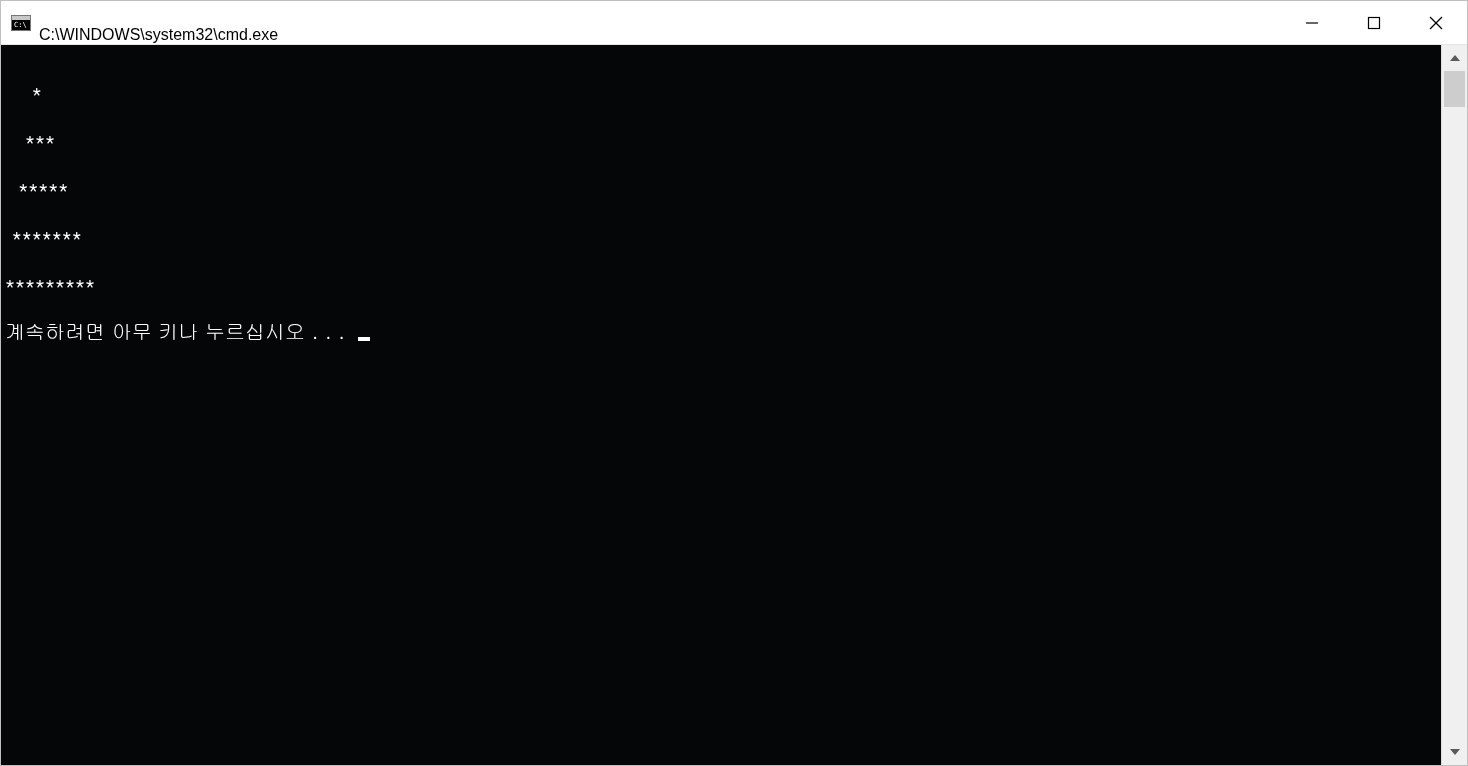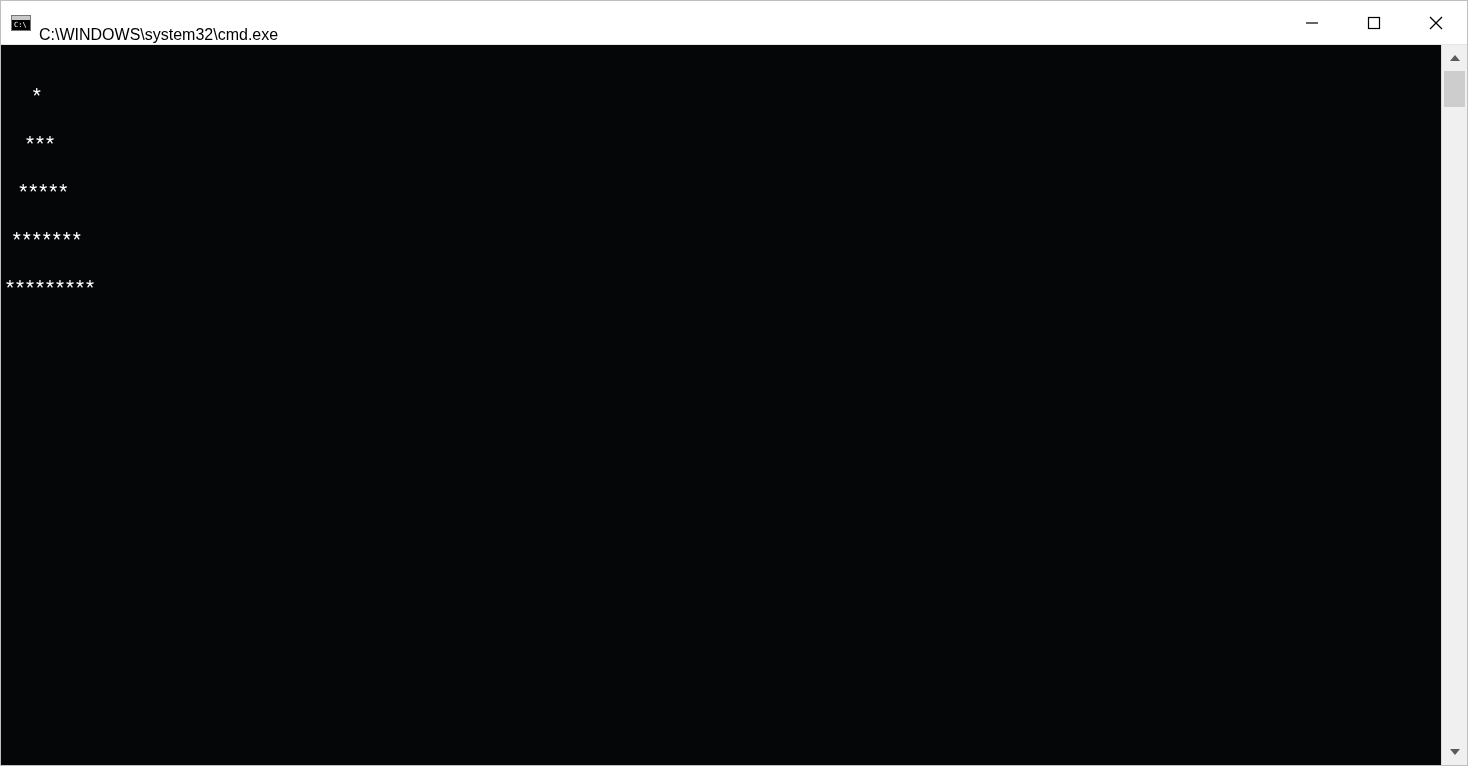--- a/index.html
+++ b/index.html
@@ -139,20 +139,21 @@
     </div>
   </div>
 
   <div class="client">
     <div class="console">
 <span class="line">    *</span>
 <span class="line">   ***</span>
 <span class="line">  *****</span>
 <span class="line"> *******</span>
 <span class="line">*********</span>
+<span class="line"><span>계속하려면 아무 키나 누르십시오 . . . </span><span class="cursor"></span></span>
     </div>
 
     <div class="vscroll">
       <div class="arrow">
         <svg width="10" height="6" viewBox="0 0 10 6">
             <polygon points="5,0 10,6 0,6"></polygon>
           </svg>
       </div>
       <div class="track">
         <div class="thumb"></div>

